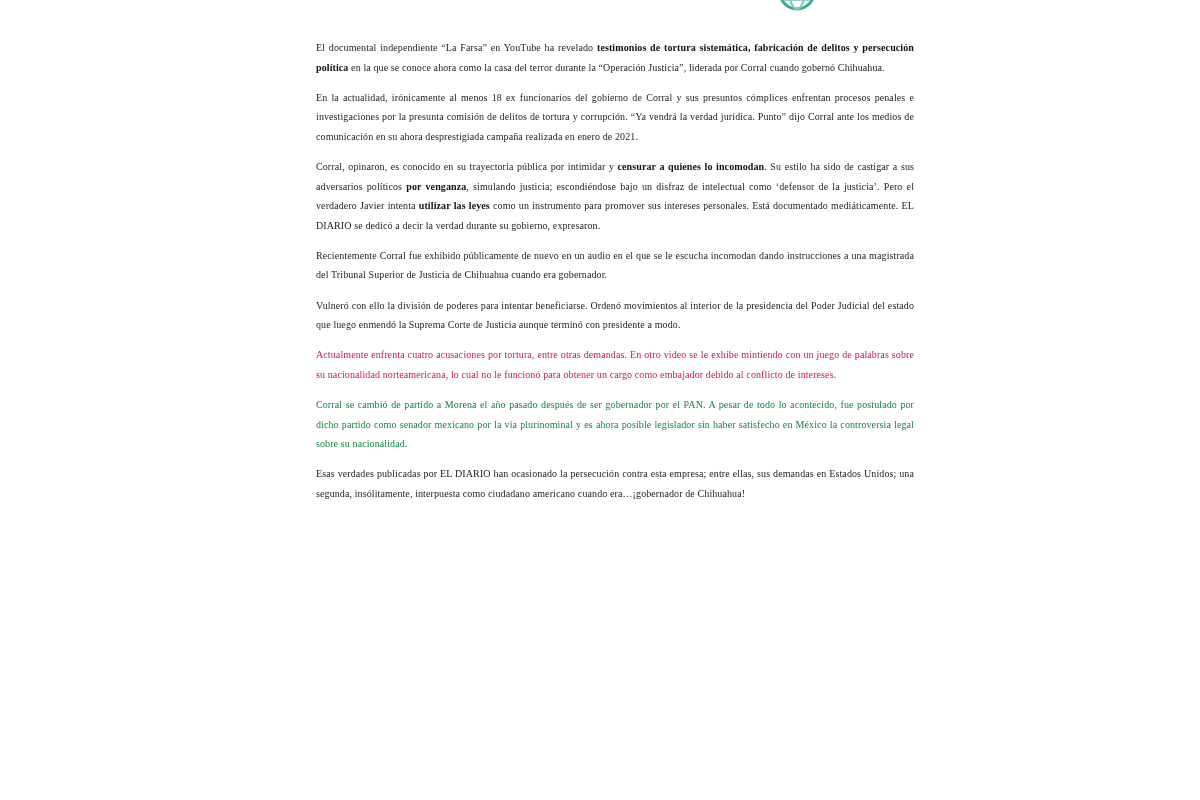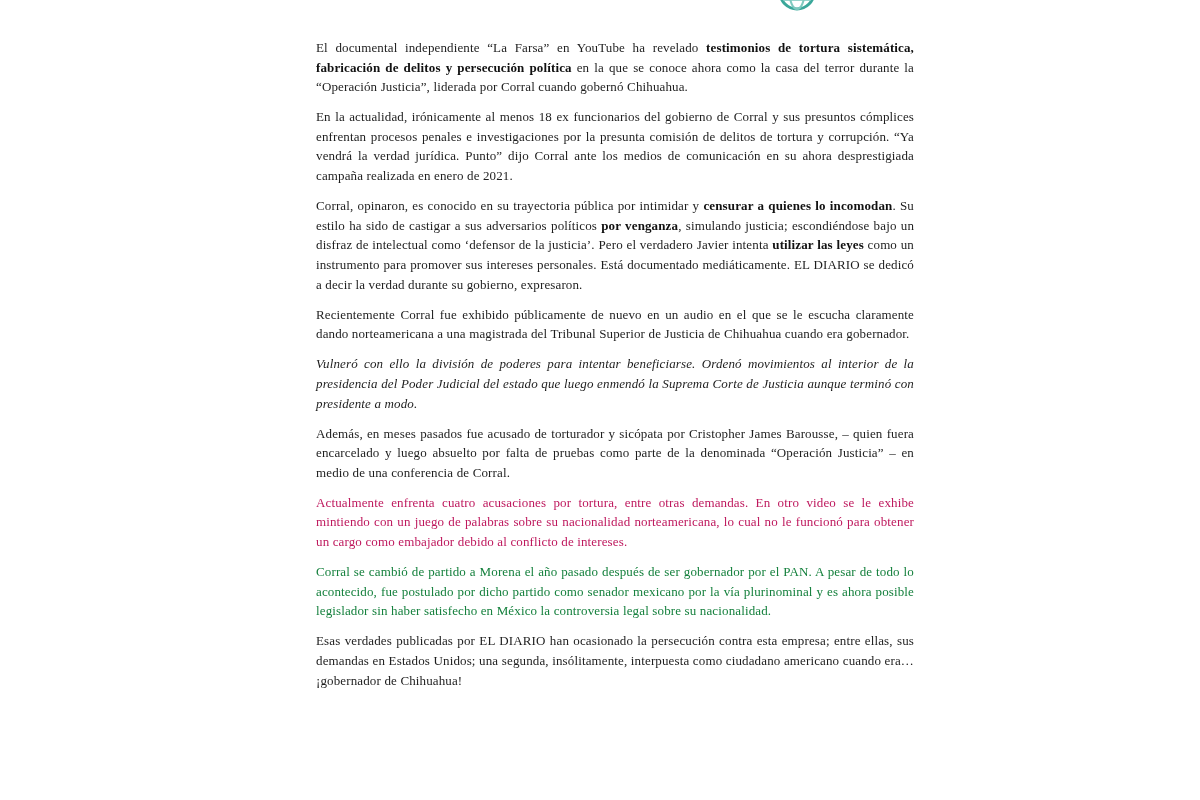--- a/index.html
+++ b/index.html
@@ -45,21 +45,21 @@
 
   
   .doc-body {
     position: absolute;
     left: 316px;
     top: 38px;
     width: 598px;
   }
   p.para {
     margin: 0 0 10.5px 0;
-    font-size: 13px;
+    font-size: 10px;
     line-height: 19.6px;
     text-align: justify;
     text-justify: inter-word;
     letter-spacing: 0.01em;
     word-spacing: 0.005em;
     color: #1d1d1d;
     hyphens: none;
   }
   p.para:last-child { margin-bottom: 0; }
   p.para b, p.para strong {
@@ -84,21 +84,20 @@
         <path d="M11 30 H39" stroke="#7fc9bf" stroke-width="1.6"></path>
         <path d="M25 5 C31 11 31 17 25 22 C19 17 19 11 25 5 Z" fill="#3aa79a"></path>
       </svg>
     </div>
   </div>
 
   <div class="doc-body">
     <p class="para" style="color: rgb(29, 29, 29);">El documental independiente “La Farsa” en YouTube ha revelado <b>testimonios de tortura sistemática, fabricación de delitos y persecución política</b> en la que se conoce ahora como la casa del terror durante la “Operación Justicia”, liderada por Corral cuando gobernó Chihuahua.</p>
     <p class="para" style="color: rgb(29, 29, 29);">En la actualidad, irónicamente al menos 18 ex funcionarios del gobierno de Corral y sus presuntos cómplices enfrentan procesos penales e investigaciones por la presunta comisión de delitos de tortura y corrupción. “Ya vendrá la verdad jurídica. Punto” dijo Corral ante los medios de comunicación en su ahora desprestigiada campaña realizada en enero de 2021.</p>
     <p class="para" style="color: rgb(29, 29, 29);">Corral, opinaron, es conocido en su trayectoria pública por intimidar y <b>censurar a quienes lo incomodan</b>. Su estilo ha sido de castigar a sus adversarios políticos <b>por venganza</b>, simulando justicia; escondiéndose bajo un disfraz de intelectual como ‘defensor de la justicia’. Pero el verdadero Javier intenta <b>utilizar las leyes</b> como un instrumento para promover sus intereses personales. Está documentado mediáticamente. EL DIARIO se dedicó a decir la verdad durante su gobierno, expresaron.</p>
-    <p class="para" style="color: rgb(29, 29, 29);">Recientemente Corral fue exhibido públicamente de nuevo en un audio en el que se le escucha claramente dando norteamericana a una magistrada del Tribunal Superior de Justicia de Chihuahua cuando era gobernador.</p>
-    <p class="para" style="color: rgb(29, 29, 29); font-style: italic;">Vulneró con ello la división de poderes para intentar beneficiarse. Ordenó movimientos al interior de la presidencia del Poder Judicial del estado que luego enmendó la Suprema Corte de Justicia aunque terminó con presidente a modo.</p>
-    <p class="para" style="color: rgb(29, 29, 29);">Además, en meses pasados fue acusado de torturador y sicópata por Cristopher James Barousse, – quien fuera encarcelado y luego absuelto por falta de pruebas como parte de la denominada “Operación Justicia” – en medio de una conferencia de Corral.</p>
+    <p class="para" style="color: rgb(29, 29, 29);">Recientemente Corral fue exhibido públicamente de nuevo en un audio en el que se le escucha incomodan dando instrucciones a una magistrada del Tribunal Superior de Justicia de Chihuahua cuando era gobernador.</p>
+    <p class="para" style="color: rgb(29, 29, 29);">Vulneró con ello la división de poderes para intentar beneficiarse. Ordenó movimientos al interior de la presidencia del Poder Judicial del estado que luego enmendó la Suprema Corte de Justicia aunque terminó con presidente a modo.</p>
     <p class="para" style="color: #be185d;">Actualmente enfrenta cuatro acusaciones por tortura, entre otras demandas. En otro video se le exhibe mintiendo con un juego de palabras sobre su nacionalidad norteamericana, lo cual no le funcionó para obtener un cargo como embajador debido al conflicto de intereses.</p>
     <p class="para" style="color: #15803d;">Corral se cambió de partido a Morena el año pasado después de ser gobernador por el PAN. A pesar de todo lo acontecido, fue postulado por dicho partido como senador mexicano por la vía plurinominal y es ahora posible legislador sin haber satisfecho en México la controversia legal sobre su nacionalidad.</p>
     <p class="para clipped" style="color: rgb(29, 29, 29);">Esas verdades publicadas por EL DIARIO han ocasionado la persecución contra esta empresa; entre ellas, sus demandas en Estados Unidos; una segunda, insólitamente, interpuesta como ciudadano americano cuando era…¡gobernador de Chihuahua!</p>
   </div>
 
 </div>
 
 </body></html>

